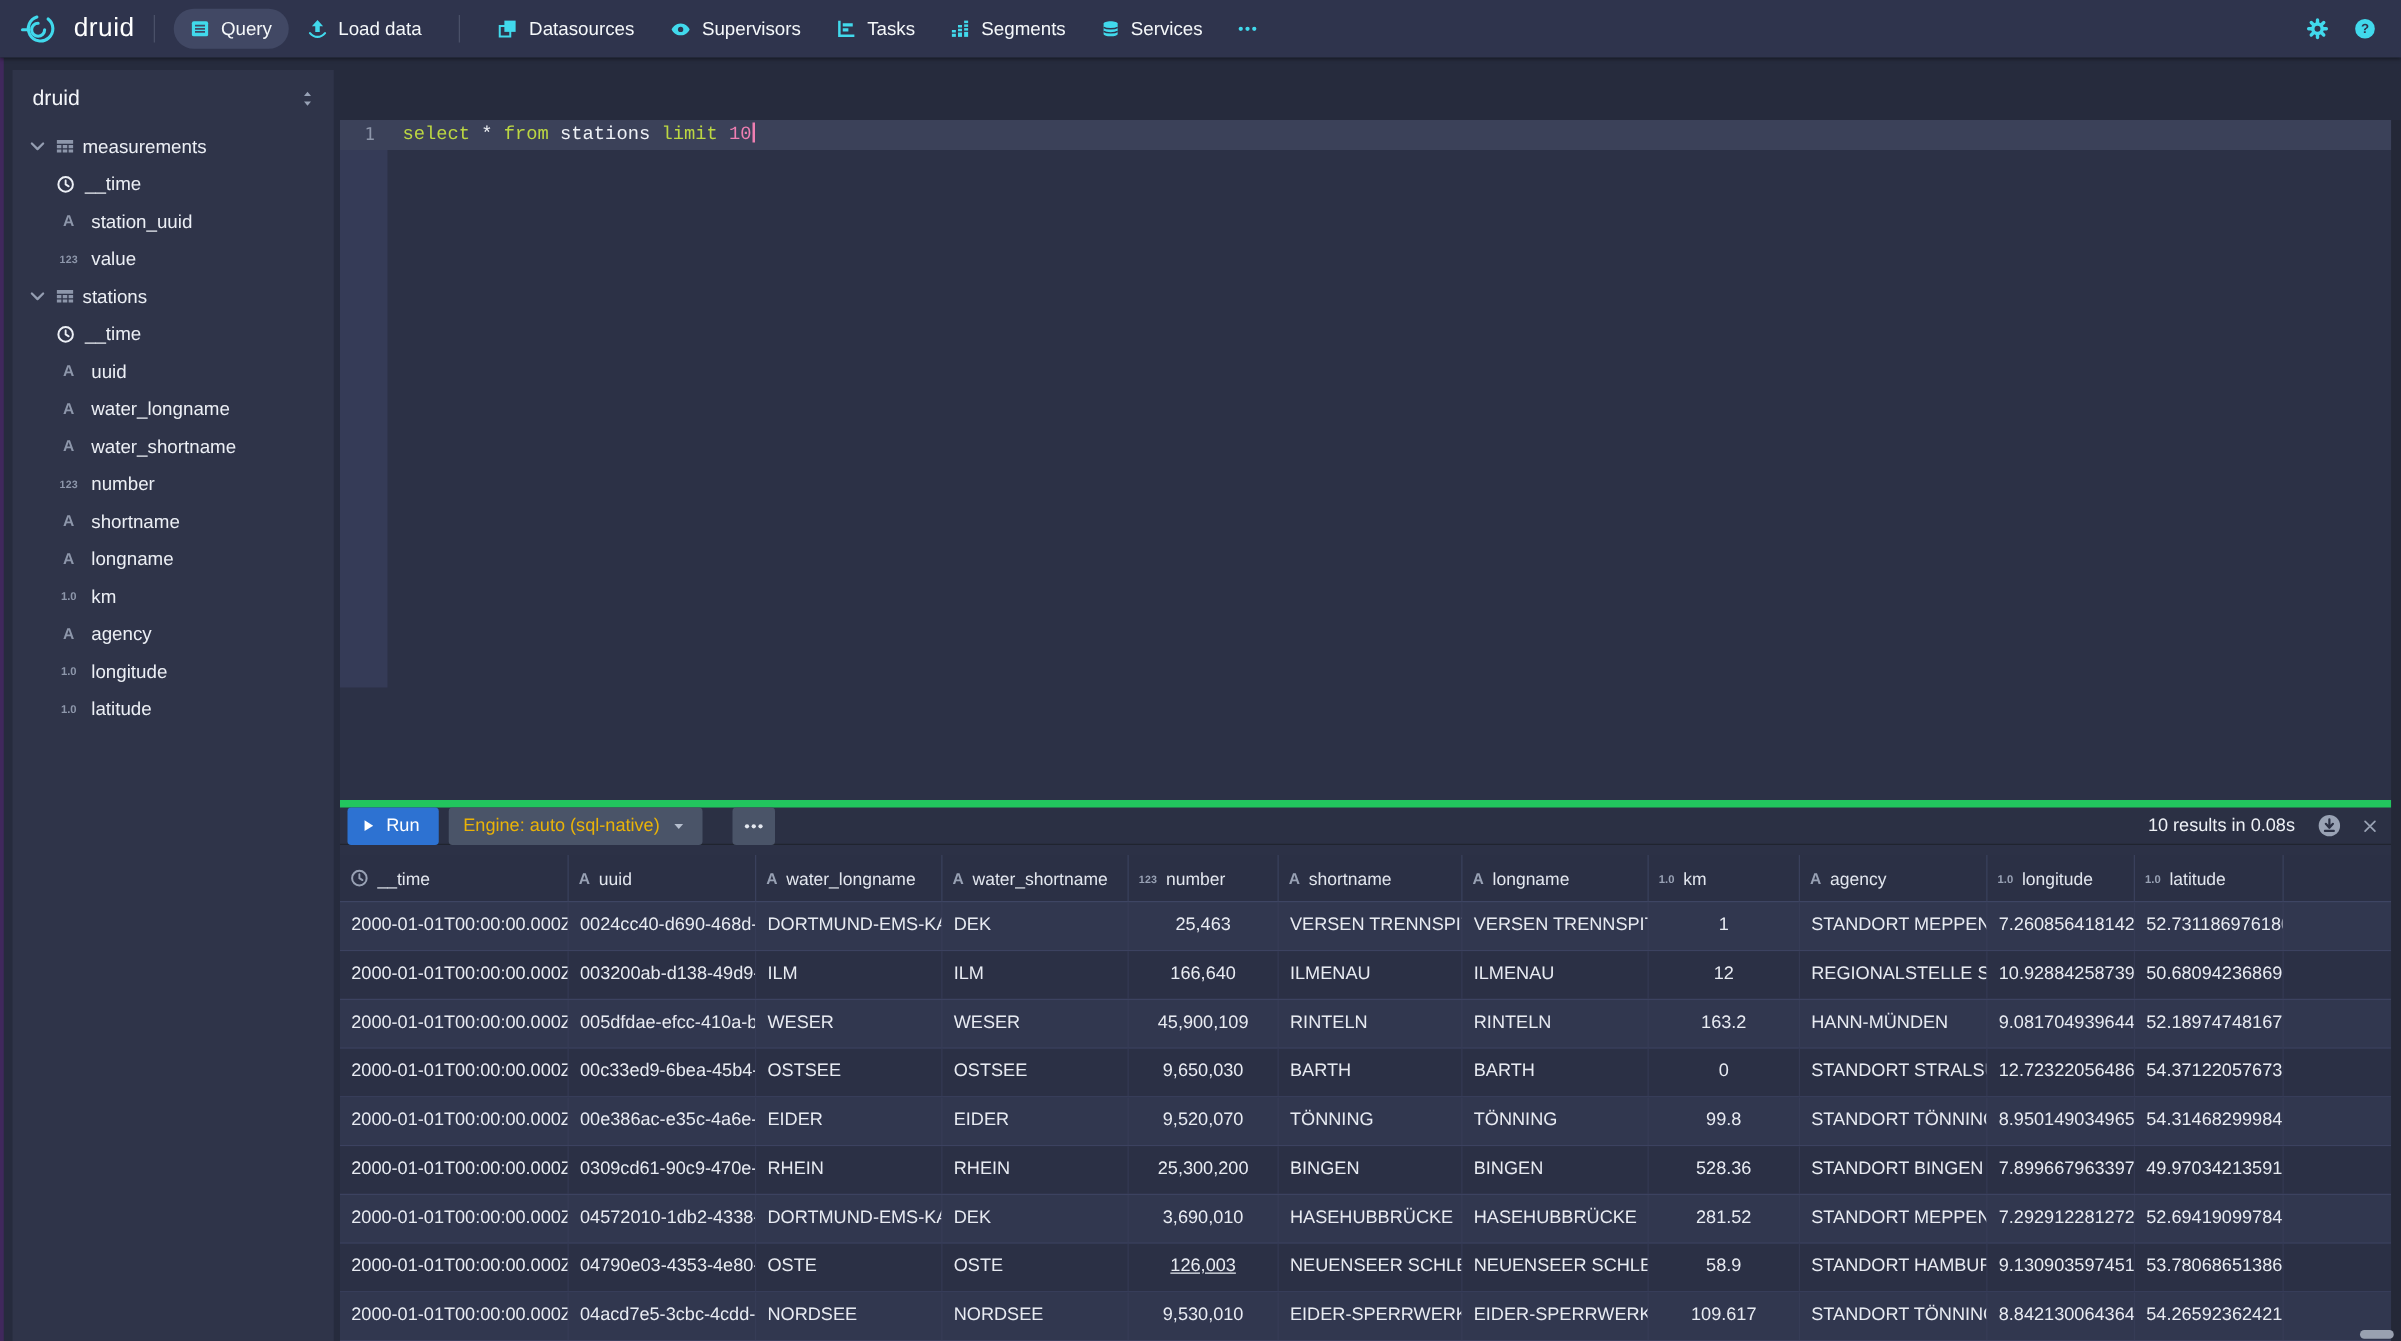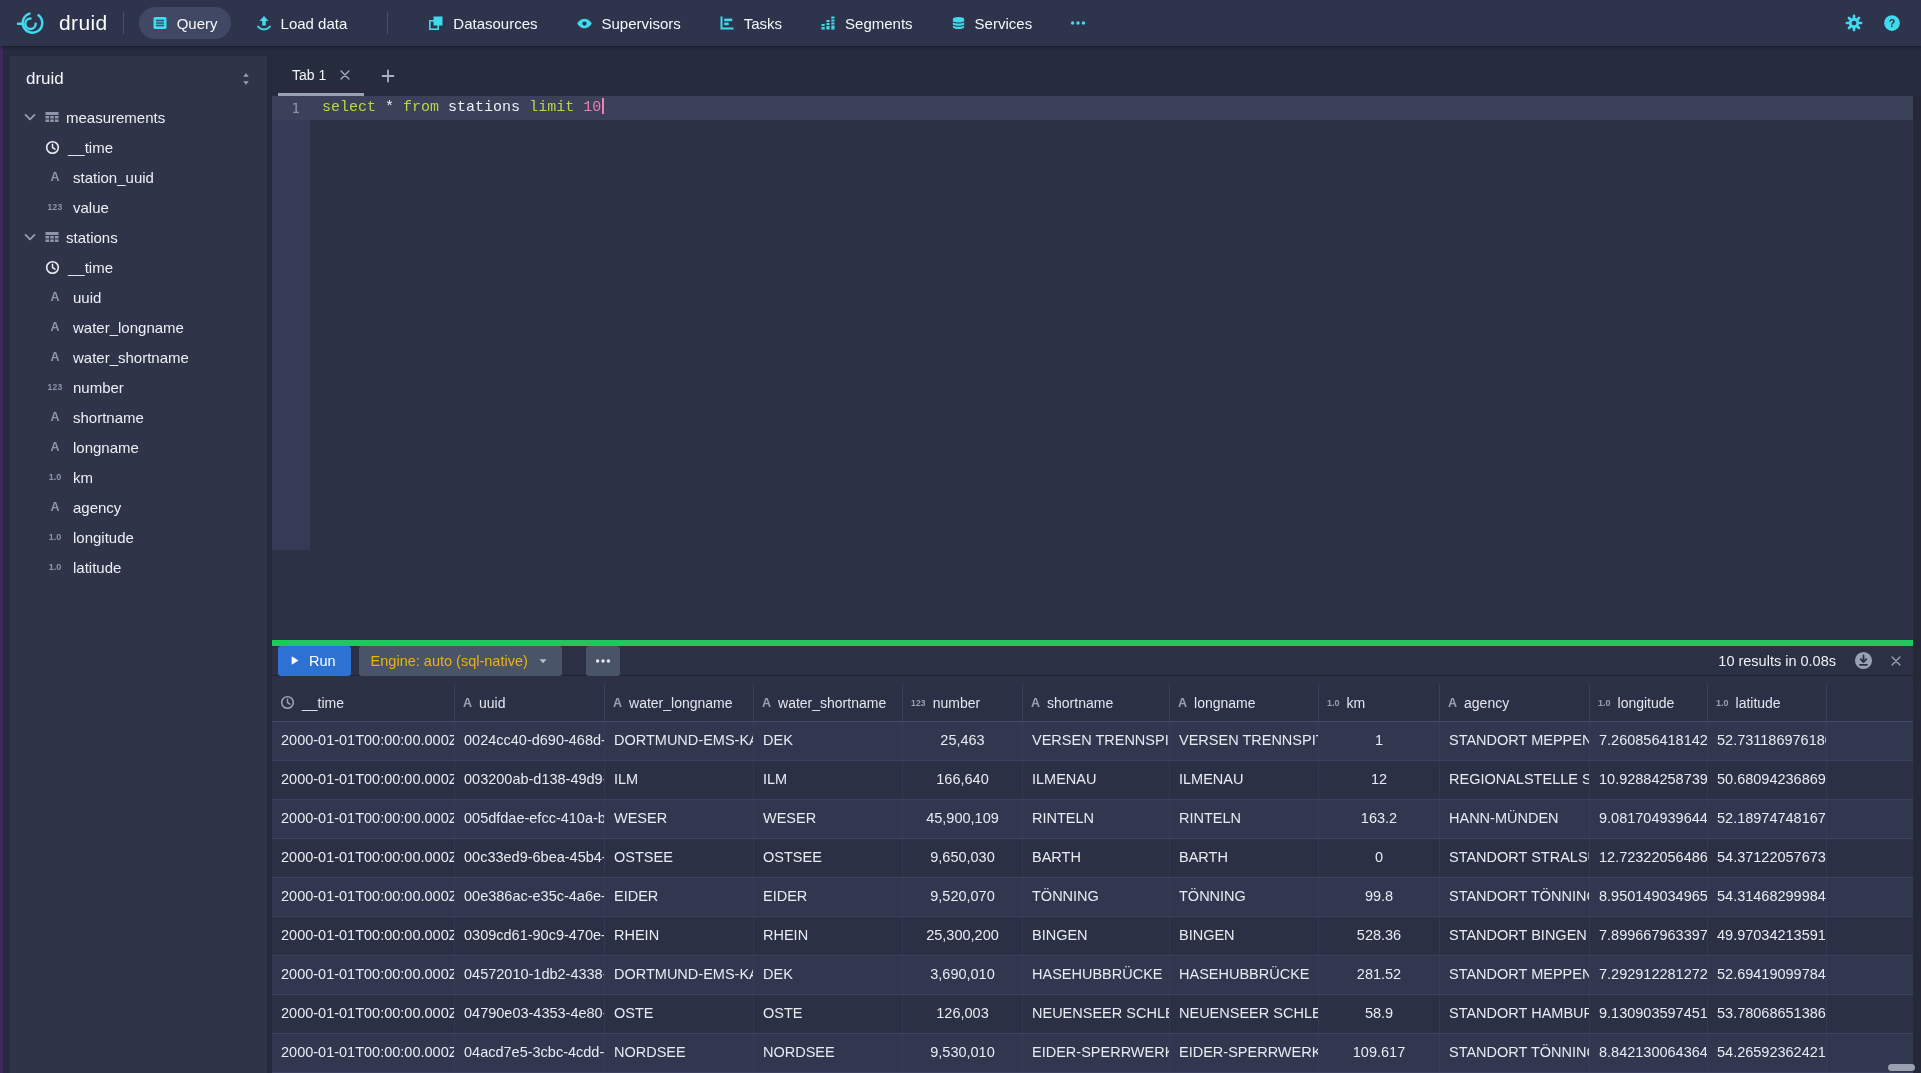--- a/index.html
+++ b/index.html
@@ -8,21 +8,21 @@
   .icon{display:inline-flex;align-items:center;justify-content:center;flex:none}
   .icon svg{display:block}
 
   
   .navbar{position:absolute;left:0;top:0;width:100%;height:46px;background:#2f344d;
           display:flex;align-items:center;padding:0 16px;box-sizing:border-box;
           box-shadow:0 1px 3px rgba(0,0,0,.45);z-index:5}
   .logo{display:flex;align-items:center;gap:9px;cursor:pointer}
   .logo-text{font-size:21px;color:#ffffff;letter-spacing:.4px}
   .nav-divider{width:1px;height:22px;background:#4a5068;margin:0 15px;flex:none}
-  .nav-items{display:flex;align-items:center;gap:12px}
+  .nav-items{display:flex;align-items:center;gap:2px}
   .nav-item{display:flex;align-items:center;gap:9px;height:32px;padding:0 13px;border-radius:16px;
             font-size:15px;color:#f5f8fa;cursor:pointer;white-space:nowrap}
   .nav-item.active{background:#414864}
   .nav-item .icon{color:#41d9ec}
   .nav-right{margin-left:auto;display:flex;align-items:center;gap:20px;padding-right:4px;color:#41d9ec}
 
   
   .edge{position:absolute;left:0;top:46px;bottom:0;width:3px;background:#40285c}
 
   
@@ -333,35 +333,20 @@
         <span class="tree-label">longitude</span>
       </div>
       <div class="tree-row child">
         <span class="ti ti-flt">1.0</span>
         <span class="tree-label">latitude</span>
       </div>
     </div>
 </div>
 
 <div class="main">
-  <div class="tabbar">
-    <div class="tab">
-      <span>Tab 1</span>
-      <span class="icon tab-close">
-          <svg width="14" height="14" viewBox="0 0 16 16">
-            <path d="M3.5 3.5l9 9m0-9l-9 9" stroke="currentColor" stroke-width="1.6" stroke-linecap="round"></path>
-          </svg>
-        </span>
-    </div>
-    <div class="icon tab-plus">
-        <svg width="16" height="16" viewBox="0 0 16 16">
-          <path d="M8 2.5v11M2.5 8h11" stroke="currentColor" stroke-width="1.8" stroke-linecap="round"></path>
-        </svg>
-      </div>
-  </div>
 
   <div class="panel">
     <div class="gutter"></div>
     <div class="active-line"></div>
     <div class="line-no">1</div>
     <div class="code" id="code-line"><span class="tok-keyword">select</span><span class="tok-plain"> </span><span class="tok-plain">*</span><span class="tok-plain"> </span><span class="tok-keyword">from</span><span class="tok-plain"> </span><span class="tok-plain">stations</span><span class="tok-plain"> </span><span class="tok-keyword">limit</span><span class="tok-plain"> </span><span class="tok-number">10</span><span class="cursor"></span></div>
 
     <div class="runbar">
       <div class="btn btn-run">
         <span class="icon">
@@ -556,21 +541,21 @@
             <div class="td" style="width: 150px;">STANDORT MEPPEN</div>
             <div class="td" style="width: 118px;">7.2929122812727</div>
             <div class="td" style="width: 119px;">52.6941909978425</div>
             <div class="td fill"></div>
           </div>
           <div class="trow even">
             <div class="td" style="width: 183px;">2000-01-01T00:00:00.000Z</div>
             <div class="td" style="width: 150px;">04790e03-4353-4e80-</div>
             <div class="td" style="width: 149px;">OSTE</div>
             <div class="td" style="width: 149px;">OSTE</div>
-            <div class="td right" style="width: 120px;">126,003</div>
+            <div class="td right" style="width: 120px; text-decoration: underline;">126,003</div>
             <div class="td" style="width: 147px;">NEUENSEER SCHLEUSE</div>
             <div class="td" style="width: 149px;">NEUENSEER SCHLEUSE</div>
             <div class="td center" style="width: 121px;">58.9</div>
             <div class="td" style="width: 150px;">STANDORT HAMBURG</div>
             <div class="td" style="width: 118px;">9.1309035974516</div>
             <div class="td" style="width: 119px;">53.7806865138675</div>
             <div class="td fill"></div>
           </div>
           <div class="trow odd">
             <div class="td" style="width: 183px;">2000-01-01T00:00:00.000Z</div>

